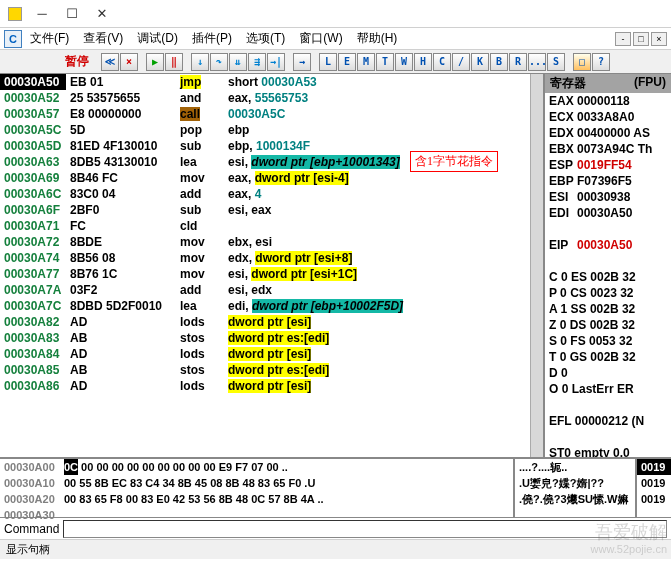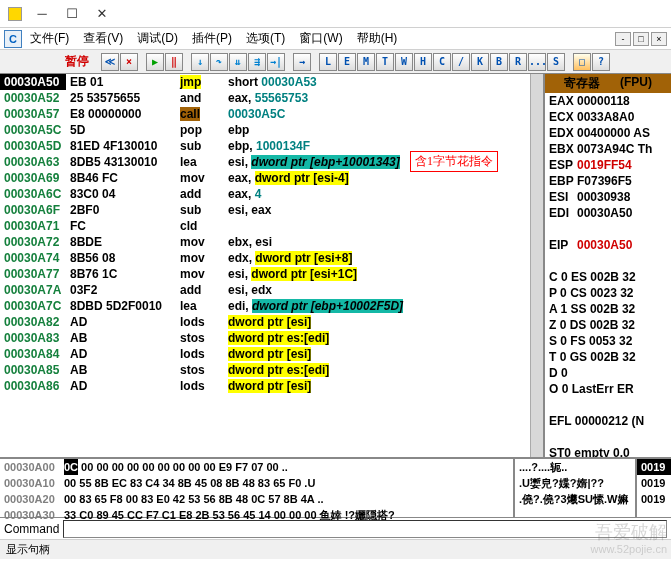--- a/index.html
+++ b/index.html
@@ -33,21 +33,21 @@
 .mnem { width: 48px; }
 .mnem .j { background: #ffff00; }
 .mnem .c { background: #a16207; }
 .ops { color: #000; }
 .ops .num { color: #008080; }
 .ops .tgt { color: #008080; }
 .ops .hn { background: #14b8a6; color: #000; font-style: italic; }
 .ops .hv { background: #ffff00; color: #000; }
 .annot { position: absolute; left: 410px; top: 77px; border: 1px solid #ff0000; color: #ff0000; background: #fff; font-size: 12px; padding: 1px 4px; font-family: "SimSun"; }
 .regpane { width: 128px; border-left: 2px solid #888; font-family: "Courier New", monospace; font-size: 12px; font-weight: bold; overflow: hidden; position: relative; }
-.regpane .hdr { background: #a16207; color: #000; padding: 1px 19px; font-family: "SimSun"; font-weight: bold; display: flex; justify-content: space-between; }
+.regpane .hdr { background: #a3a3a3; color: #000; padding: 1px 5px; font-family: "SimSun"; font-weight: bold; display: flex; justify-content: space-between; }
 .reg-row { padding: 0 4px; height: 16px; line-height: 16px; white-space: nowrap; }
 .reg-row .rn { display: inline-block; width: 28px; }
 .reg-row .rv { color: #000; }
 .reg-row .rv.red { color: #d00000; }
 .bottom { height: 60px; display: flex; border-top: 2px solid #888; font-family: "Courier New", monospace; font-size: 11px; font-weight: bold; }
 .dump-addr { width: 60px; }
 .dump-hex { flex: 1; }
 .dump-txt { width: 122px; border-left: 2px solid #888; overflow: hidden; }
 .dump-line { height: 16px; line-height: 16px; padding: 0 4px; white-space: nowrap; }
 .dump-addr .dump-line { color: #808080; }
@@ -294,21 +294,20 @@
   <div class="dump-addr" id="dumpaddr">
       <div class="dump-line">00030A00</div>
       <div class="dump-line">00030A10</div>
       <div class="dump-line">00030A20</div>
       <div class="dump-line">00030A30</div>
     </div>
   <div class="dump-hex" id="dumphex">
       <div class="dump-line"><span class="dump-hl">0C</span> 00 00 00 00 00 00 00 00 00 E9 F7 07 00 ..</div>
       <div class="dump-line">00 55 8B EC 83 C4 34 8B 45 08 8B 48 83 65 F0 .U</div>
       <div class="dump-line">00 83 65 F8 00 83 E0 42 53 56 8B 48 0C 57 8B 4A ..</div>
-      <div class="dump-line">33 C0 89 45 CC F7 C1 E8 2B 53 56 45 14 00 00 00 鱼婞 !?孋隠搭?</div>
     </div>
   <div class="dump-txt" id="dumptxt">
       <div class="dump-line">....?....轭..</div>
       <div class="dump-line">.U嬱皃?媟?媠|??</div>
       <div class="dump-line">.僥?.僥?3爔SU愫.W嫲</div>
     </div>
   <div class="stack-col" id="stackcol">
       <div class="dump-line hl">0019</div>
       <div class="dump-line">0019</div>
       <div class="dump-line">0019</div>

